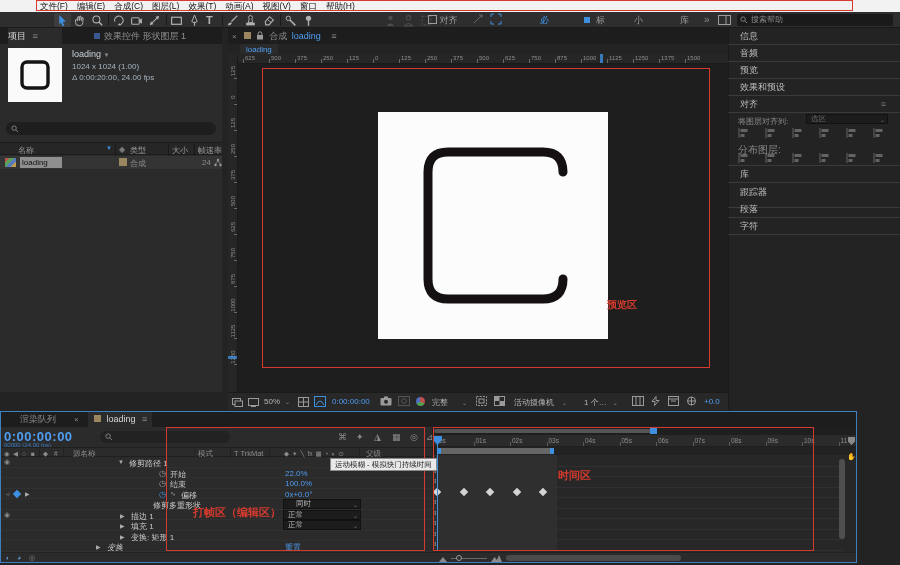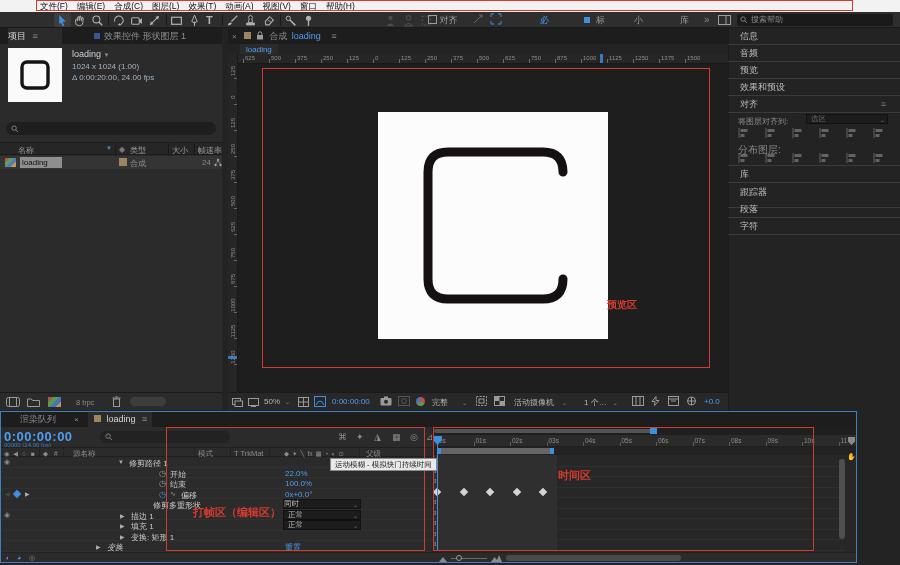--- a/index.html
+++ b/index.html
@@ -225,38 +225,20 @@
     <span class="abs dim" style="left:130px;top:2px;font-size:8px;">合成</span>
     <span class="abs dim" style="left:202px;top:2px;font-size:8px;">24</span>
     <svg class="abs" style="left:214px;top:2px;" width="8" height="9" viewBox="0 0 8 9">
         <circle cx="4" cy="2" r="1.2" fill="#999"></circle>
         <circle cx="1.5" cy="7" r="1.2" fill="#999"></circle>
         <circle cx="6.5" cy="7" r="1.2" fill="#999"></circle>
         <path d="M4 3 L1.5 6 M4 3 L6.5 6" stroke="#999" stroke-width="0.7"></path>
       </svg>
   </div>
 
-  <div class="abs" style="left:0;top:392px;width:222px;height:18px;background:#2b2b2b;border-top:1px solid #1a1a1a;">
-    <svg class="abs" style="left:6px;top:4px;" width="14" height="10" viewBox="0 0 14 10">
-        <rect x="0.5" y="0.5" width="13" height="9" rx="2" fill="none" stroke="#9a9a9a"></rect>
-        <line x1="3.5" y1="0.5" x2="3.5" y2="9.5" stroke="#9a9a9a"></line>
-        <line x1="10.5" y1="0.5" x2="10.5" y2="9.5" stroke="#9a9a9a"></line>
-      </svg>
-    <svg class="abs" style="left:27px;top:4px;" width="13" height="10" viewBox="0 0 13 10">
-        <path d="M0.5 2 L4.5 2 L5.5 3.5 L12.5 3.5 L12.5 9.5 L0.5 9.5 Z" fill="none" stroke="#9a9a9a"></path>
-      </svg>
-    <span class="abs" style="left:48px;top:4px;width:13px;height:10px;background:linear-gradient(135deg,#b85050 25%,#50a050 25% 50%,#5070b8 50% 75%,#b89850 75%);"></span>
-    <span class="abs dim" style="left:76px;top:5px;font-size:7.5px;">8 bpc</span>
-    <svg class="abs" style="left:112px;top:3px;" width="9" height="11" viewBox="0 0 9 11">
-        <rect x="1.5" y="3" width="6" height="7.5" fill="none" stroke="#9a9a9a"></rect>
-        <line x1="0.5" y1="2" x2="8.5" y2="2" stroke="#9a9a9a"></line>
-        <line x1="3.5" y1="0.8" x2="5.5" y2="0.8" stroke="#9a9a9a"></line>
-      </svg>
-    <span class="abs" style="left:130px;top:4px;width:36px;height:9px;background:#3d3d3d;border-radius:5px;"></span>
-  </div>
 
   <div class="abs tabstrip" style="left:228px;top:28px;width:500px;height:16px;"></div>
   <div class="abs" style="left:232px;top:28px;height:16px;line-height:16px;">
     <span class="dim" style="font-size:8px;">×</span>
     <span style="display:inline-block;width:7px;height:7px;background:#9b8660;margin:0 2px 0 5px;"></span>
     <svg class="icon" width="8" height="9" viewBox="0 0 8 9" style="vertical-align:-1px;">
         <rect x="1" y="4" width="6" height="4.5" fill="#9a9a9a"></rect>
         <path d="M2.2 4 L2.2 2.6 A1.8 1.8 0 0 1 5.8 2.6 L5.8 4" fill="none" stroke="#9a9a9a"></path>
       </svg>
     <span class="dim" style="margin-left:3px;">合成</span>
@@ -587,21 +569,21 @@
         <div style="position: absolute; left: 4px; top: 1px; font-size: 6px; color: rgb(74, 74, 74);">◀</div>
         <div style="position: absolute; left: 13px; top: 2px; width: 6px; height: 6px; background: rgb(63, 143, 224); transform: rotate(45deg);"></div>
         <div style="position: absolute; left: 24px; top: 1px; font-size: 6px; color: rgb(170, 170, 170);">▶</div>
         <div style="position: absolute; left: 158px; top: 1px; font-size: 8px; color: rgb(63, 143, 224);">◷</div>
         <div style="position: absolute; left: 169px; top: 1px; font-size: 7px; color: rgb(154, 154, 154);">∿</div>
         <div style="position: absolute; left: 180px; top: 1px; font-size: 8px; color: rgb(200, 200, 200); white-space: nowrap;">偏移</div>
         <div style="position: absolute; left: 284px; top: 1px; font-size: 8px; color: rgb(79, 158, 242);">0x+0.0°</div>
       </div>
       <div style="position: absolute; left: 0px; top: 42px; width: 431px; height: 10.5px; border-bottom: 1px solid rgb(48, 48, 48);">
         <div style="position: absolute; left: 152px; top: 1px; font-size: 8px; color: rgb(200, 200, 200); white-space: nowrap;">修剪多重形状</div>
-        <div style="position: absolute; left: 282px; top: 0px; width: 78px; height: 10px; background: rgb(28, 28, 28); border: 1px solid rgb(17, 17, 17); color: rgb(185, 185, 185); font-size: 7.5px; line-height: 8px; padding-left: 0;">同时<div style="position: absolute; right: 2px; top: 1px; font-size: 6px; color: rgb(119, 119, 119);">⌄</div></div>
+        <div style="position: absolute; left: 282px; top: 0px; width: 78px; height: 10px; background: rgb(28, 28, 28); border: 1px solid rgb(17, 17, 17); color: rgb(185, 185, 185); font-size: 7.5px; line-height: 8px; padding-left: 12px;">同时<div style="position: absolute; right: 2px; top: 1px; font-size: 6px; color: rgb(119, 119, 119);">⌄</div></div>
       </div>
       <div style="position: absolute; left: 0px; top: 52.5px; width: 431px; height: 10.5px; border-bottom: 1px solid rgb(48, 48, 48);">
         <div style="position: absolute; left: 3px; top: 1px; font-size: 7px; color: rgb(138, 138, 138);">◉</div>
         <div style="position: absolute; left: 119px; top: 2px; font-size: 6px; color: rgb(170, 170, 170);">▶</div>
         <div style="position: absolute; left: 130px; top: 1px; font-size: 8px; color: rgb(200, 200, 200); white-space: nowrap;">描边 1</div>
         <div style="position: absolute; left: 282px; top: 0px; width: 78px; height: 10px; background: rgb(28, 28, 28); border: 1px solid rgb(17, 17, 17); color: rgb(185, 185, 185); font-size: 7.5px; line-height: 8px; padding-left: 4px;">正常<div style="position: absolute; right: 2px; top: 1px; font-size: 6px; color: rgb(119, 119, 119);">⌄</div></div>
       </div>
       <div style="position: absolute; left: 0px; top: 63px; width: 431px; height: 10.5px; border-bottom: 1px solid rgb(48, 48, 48);">
         <div style="position: absolute; left: 119px; top: 2px; font-size: 6px; color: rgb(170, 170, 170);">▶</div>
         <div style="position: absolute; left: 130px; top: 1px; font-size: 8px; color: rgb(200, 200, 200); white-space: nowrap;">填充 1</div>

